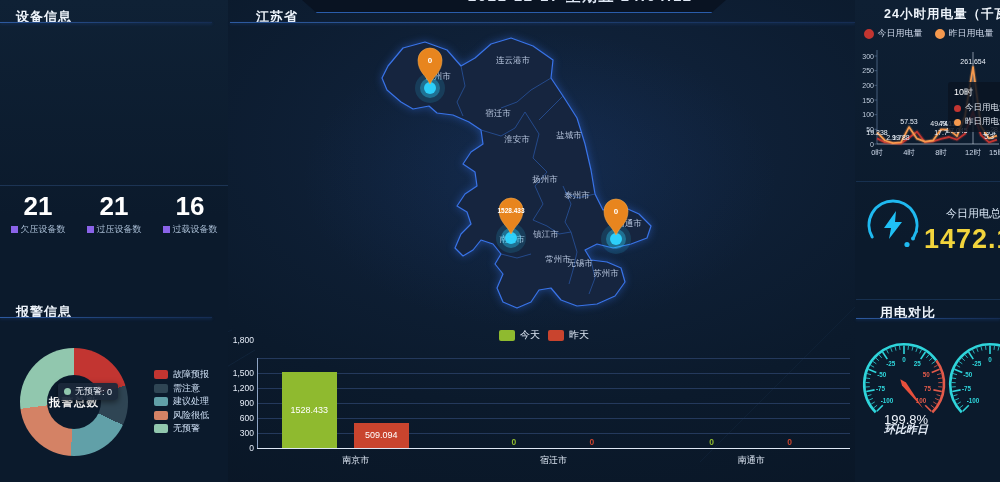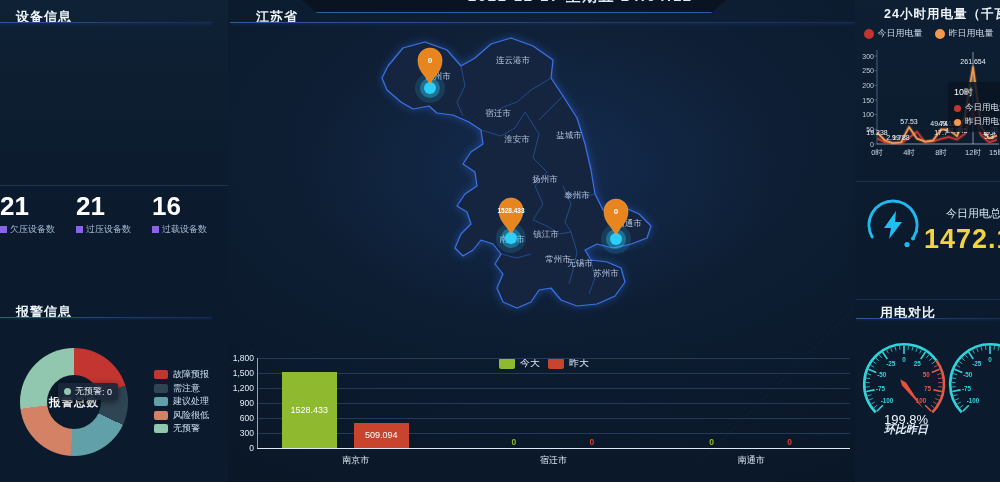--- a/index.html
+++ b/index.html
@@ -10,34 +10,34 @@
   .panel-title{position:absolute;font-size:13px;font-weight:bold;color:#eef4fb;letter-spacing:1px;white-space:nowrap;}
   .t-line{position:absolute;height:1px;background:linear-gradient(90deg,#2d5aa0,#1a3765 70%,#152c52);box-shadow:0 1px 3px rgba(45,100,190,.45);}
   .col-left{position:absolute;left:0;top:0;width:228px;height:482px;background:linear-gradient(180deg,#0f2135 0%,#0b1a2c 45%);}
   .col-right{position:absolute;left:855px;top:0;width:145px;height:482px;background:linear-gradient(180deg,#0e1f33 0%,#0b1a2c 50%);}
   
   .conic{border-radius:50%;position:absolute;}
   .hole{position:absolute;border-radius:50%;background:#0b1a2c;display:flex;align-items:center;justify-content:center;}
   .donut-center{color:#fff;font-weight:bold;font-size:13px;letter-spacing:1px;}
   
   #device-stats{position:absolute;left:0;top:192px;width:228px;display:flex;}
-  .stat{flex:1;text-align:left;}
+  .stat{flex:1;text-align:center;}
   .stat .num{font-size:26px;font-weight:bold;color:#fff;line-height:28px;}
   .stat .lab{font-size:9px;color:#a9bdd4;margin-top:3px;white-space:nowrap;}
   .stat .bullet{display:inline-block;width:7px;height:7px;margin-right:3px;vertical-align:middle;}
   
   #alarm-legend{position:absolute;left:146px;top:360px;margin:8px;padding:0;list-style:none;}
   #alarm-legend li{display:flex;align-items:center;height:13.5px;font-size:9px;color:#cfe0f5;white-space:nowrap;}
   #alarm-legend .sq{display:inline-block;width:14px;height:9px;border-radius:2px;margin-right:5px;}
   .tip-box{position:absolute;background:rgba(28,40,58,.94);border-radius:3px;padding:2px 6px;font-size:9px;color:#e8eef6;
     box-shadow:0 2px 6px rgba(0,0,0,.5);white-space:nowrap;display:flex;align-items:center;z-index:5;}
   .tip-dot{display:inline-block;width:7px;height:7px;border-radius:50%;margin-right:4px;}
   
   #barchart{position:absolute;left:236px;top:326px;width:616px;height:152px;}
-  #bar-legend{position:absolute;left:0;right:0;top:2px;display:flex;justify-content:center;gap:8px;margin-top:28px;}
+  #bar-legend{position:absolute;left:0;right:0;top:2px;display:flex;justify-content:center;gap:8px;}
   #bar-legend .item{display:flex;align-items:center;font-size:10px;color:#dfe8f5;}
   #bar-legend .sq{display:inline-block;width:16px;height:11px;border-radius:2px;margin-right:5px;}
   .gridline{position:absolute;height:1px;background:#24395c;}
   .y-lab{position:absolute;width:30px;text-align:right;font-size:8.5px;color:#e6edf8;}
   .bar{position:absolute;display:flex;align-items:center;justify-content:center;font-size:9px;color:#fff;}
   .zero-lab{position:absolute;font-size:8.5px;font-weight:bold;}
   .x-lab{position:absolute;width:60px;text-align:center;font-size:9px;color:#dfe8f5;}
   .axis-x{position:absolute;height:1px;background:#dfe8f5;}
   .axis-y{position:absolute;width:1px;background:#8ea4c4;}
   
@@ -229,21 +229,21 @@
         <div class="y-lab" style="left:-12px;top:102px;">300</div>
         <div class="gridline" style="left:21px;top:92px;width:593px;"></div>
         <div class="y-lab" style="left:-12px;top:87px;">600</div>
         <div class="gridline" style="left:21px;top:77px;width:593px;"></div>
         <div class="y-lab" style="left:-12px;top:72px;">900</div>
         <div class="gridline" style="left:21px;top:62px;width:593px;"></div>
         <div class="y-lab" style="left:-12px;top:57px;">1,200</div>
         <div class="gridline" style="left:21px;top:47px;width:593px;"></div>
         <div class="y-lab" style="left:-12px;top:42px;">1,500</div>
         <div class="gridline" style="left:21px;top:32px;width:593px;"></div>
-        <div class="y-lab" style="left:-12px;top:27px;">1,800</div>
+        <div class="y-lab" style="left:-12px;top:9px;">1,800</div>
         <div class="axis-y" style="left:21px;top:32px;height:90px;"></div>
         <div class="axis-x" style="left:21px;top:122px;width:593px;"></div>
         <div class="bar" style="left:45.83333333333333px;top:45.57835px;width:55px;height:76.42165px;background:#8fba2f">1528.433</div>
         <div class="bar" style="left:117.83333333333333px;top:96.5453px;width:55px;height:25.4547px;background:#c9442e">509.094</div>
         <div class="x-lab" style="left:89.83333333333333px;top:128px;">南京市</div>
         <div class="zero-lab" style="left:275.5px;top:111px;color:#8fba2f">0</div>
         <div class="zero-lab" style="left:353.5px;top:111px;color:#c9442e">0</div>
         <div class="x-lab" style="left:287.5px;top:128px;">宿迁市</div>
         <div class="zero-lab" style="left:473.16666666666674px;top:111px;color:#8fba2f">0</div>
         <div class="zero-lab" style="left:551.1666666666667px;top:111px;color:#c9442e">0</div>

